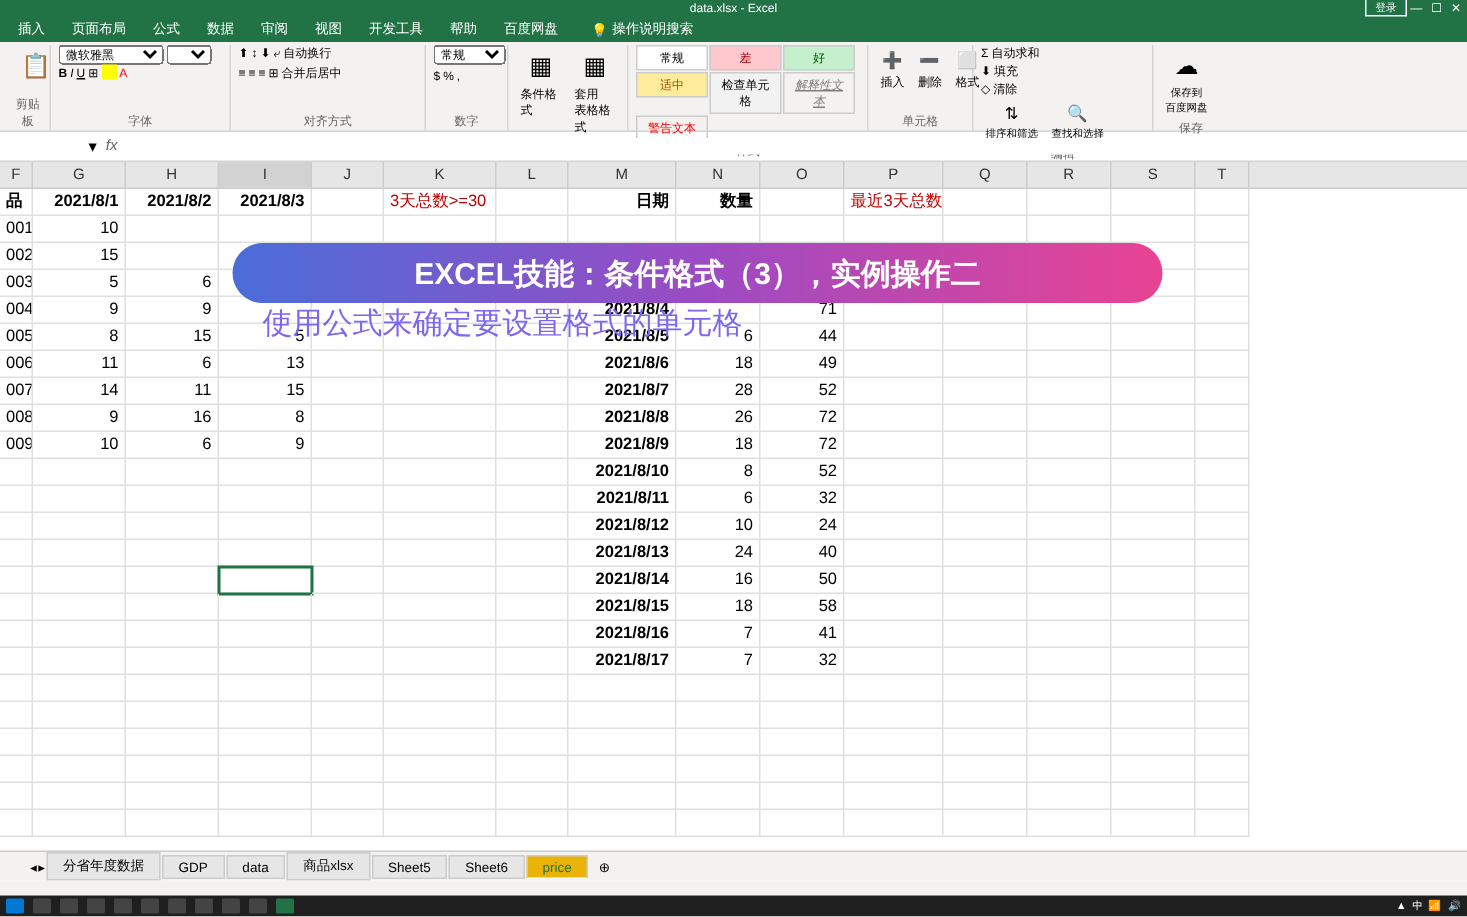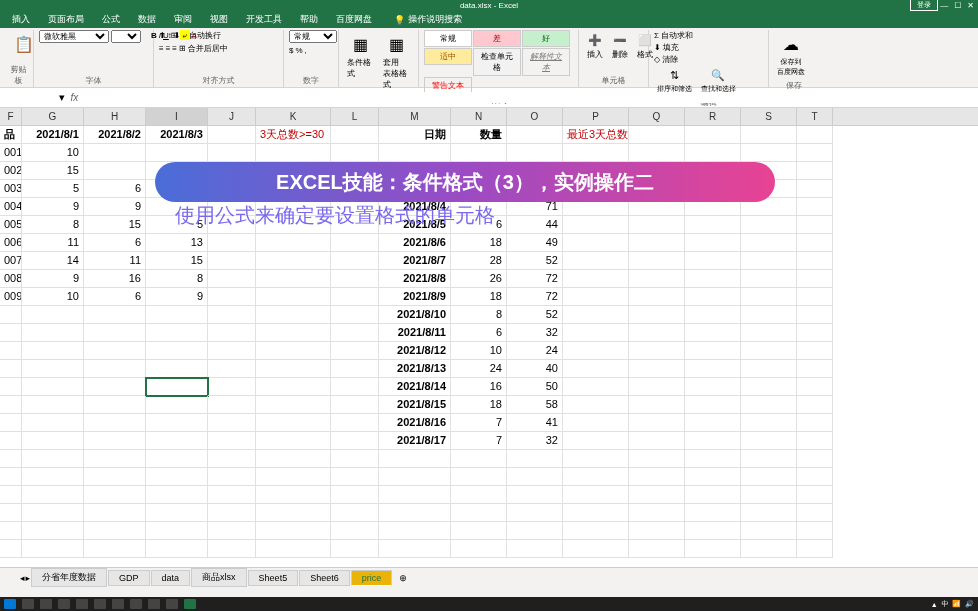--- a/index.html
+++ b/index.html
@@ -124,21 +124,21 @@
   <div class="ribbon-group" style="width:30px">
     <div class="content">
       <div class="ribbon-btn big">
         <span class="icon">📋</span>
       </div>
     </div>
     <div class="label">剪贴板</div>
   </div>
 
   <div class="ribbon-group" style="width:120px">
-    <div class="content" style="flex-direction:row;gap:10px">
+    <div class="content" style="flex-direction:column;gap:0">
       <div class="mini-row">
         <select style="width:70px;font-size:8px"><option>微软雅黑</option></select>
         <select style="width:30px;font-size:8px"><option></option></select>
       </div>
       <div class="mini-row">
         <b>B</b>
         <i>I</i>
         <u>U</u>
         <span>⊞</span>
         <span style="background:#ffff00;width:10px;height:10px;display:inline-block"></span>

